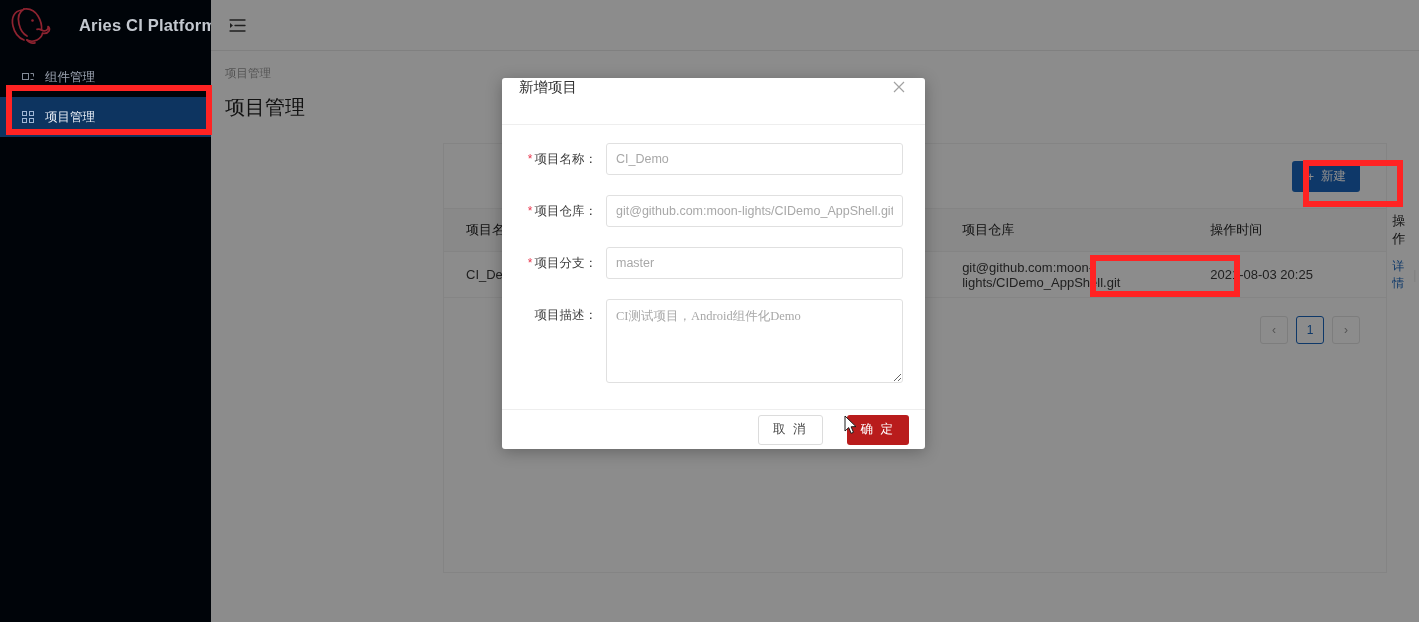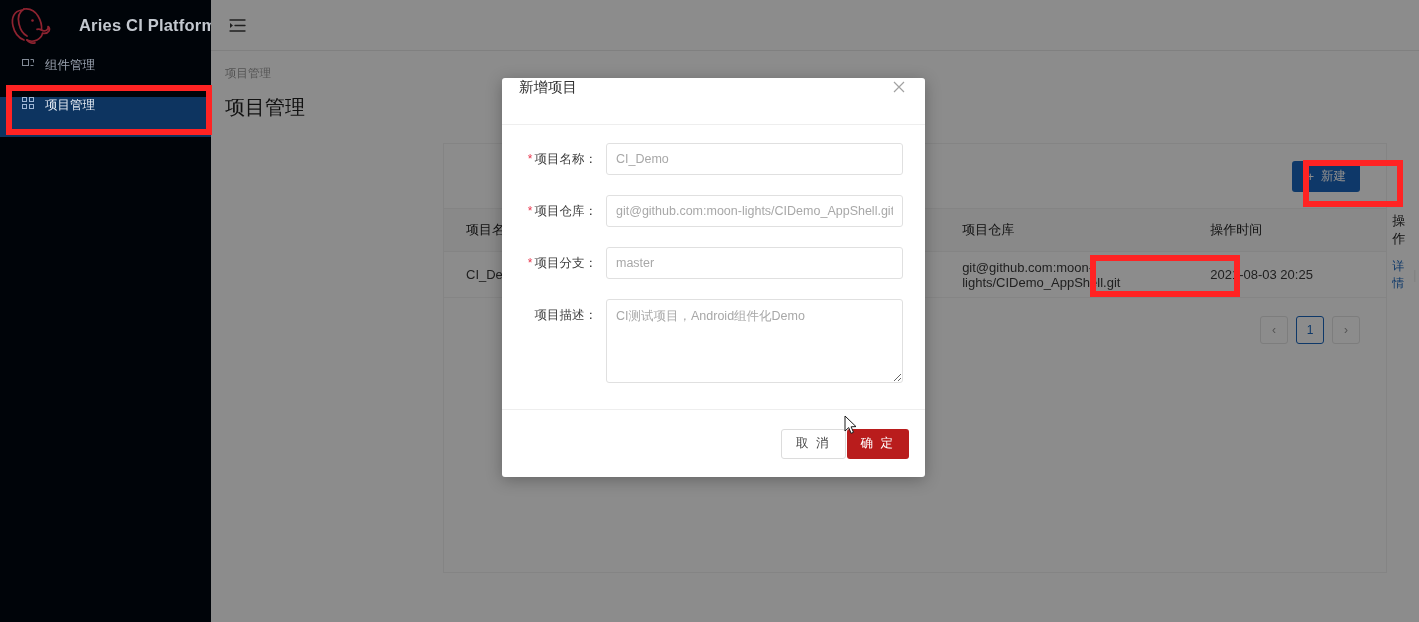--- a/index.html
+++ b/index.html
@@ -23,21 +23,21 @@
     height:51px;display:flex;align-items:center;gap:23px;
     padding-left:8px;box-sizing:border-box;
   }
   .logo-mark{width:48px;height:44px;flex:0 0 48px;display:block;}
   .logo-text{
     font-size:16.5px;font-weight:bold;color:#c3c8cf;letter-spacing:.2px;
     white-space:nowrap;
   }
   .nav{margin-top:6px;}
   .nav-item{
-    height:40px;display:flex;gap:11px;
+    height:40px;display:flex;align-items:center;gap:11px;
     padding-left:22px;box-sizing:border-box;
     font-size:12.5px;color:#9aa3b0;cursor:pointer;
     position:relative;
   }
   .nav-item .nav-ico{
     width:12px;height:12px;flex:0 0 12px;display:block;opacity:.85;
   }
   .nav-item.selected{
     background:#0d3460;color:#e6ecf4;
   }
@@ -138,25 +138,25 @@
   }
   .req{color:#e8384f;margin-right:2px;font-size:12px;}
   .fin{
     flex:1 1 auto;height:32px;border:1px solid #e0e0e0;border-radius:3px;
     font-size:12.5px;color:#a8a8a8;padding:0 9px;box-sizing:border-box;
     font-family:inherit;background:#fff;outline:none;
   }
   .ftx{
     flex:1 1 auto;height:84px;border:1px solid #e0e0e0;border-radius:3px;
     font-size:12.5px;color:#a8a8a8;padding:7px 9px;box-sizing:border-box;
-    font-family:Liberation Sans, sans-serif;background:#fff;outline:none;resize:vertical;line-height:18px;
+    font-family:Liberation Serif, serif;background:#fff;outline:none;resize:vertical;line-height:18px;
   }
   .modal-foot{
-    border-top:1px solid #eeeeee;height:68px;
-    display:flex;align-items:center;justify-content:flex-end;gap:1px;
+    border-top:1px solid #eeeeee;height:40px;
+    display:flex;align-items:center;justify-content:flex-end;gap:24px;
     padding-right:16px;box-sizing:border-box;
   }
   .btn-ghost{
     height:30px;padding:0 14px;border:1px solid #dcdcdc;border-radius:3px;
     background:#fff;color:#444;font-size:12.5px;cursor:pointer;font-family:inherit;
     letter-spacing:2px;
   }
   .btn-ok{
     height:30px;padding:0 14px;border:none;border-radius:3px;
     background:#b91c1c;color:#fff;font-size:12.5px;cursor:pointer;font-family:inherit;

